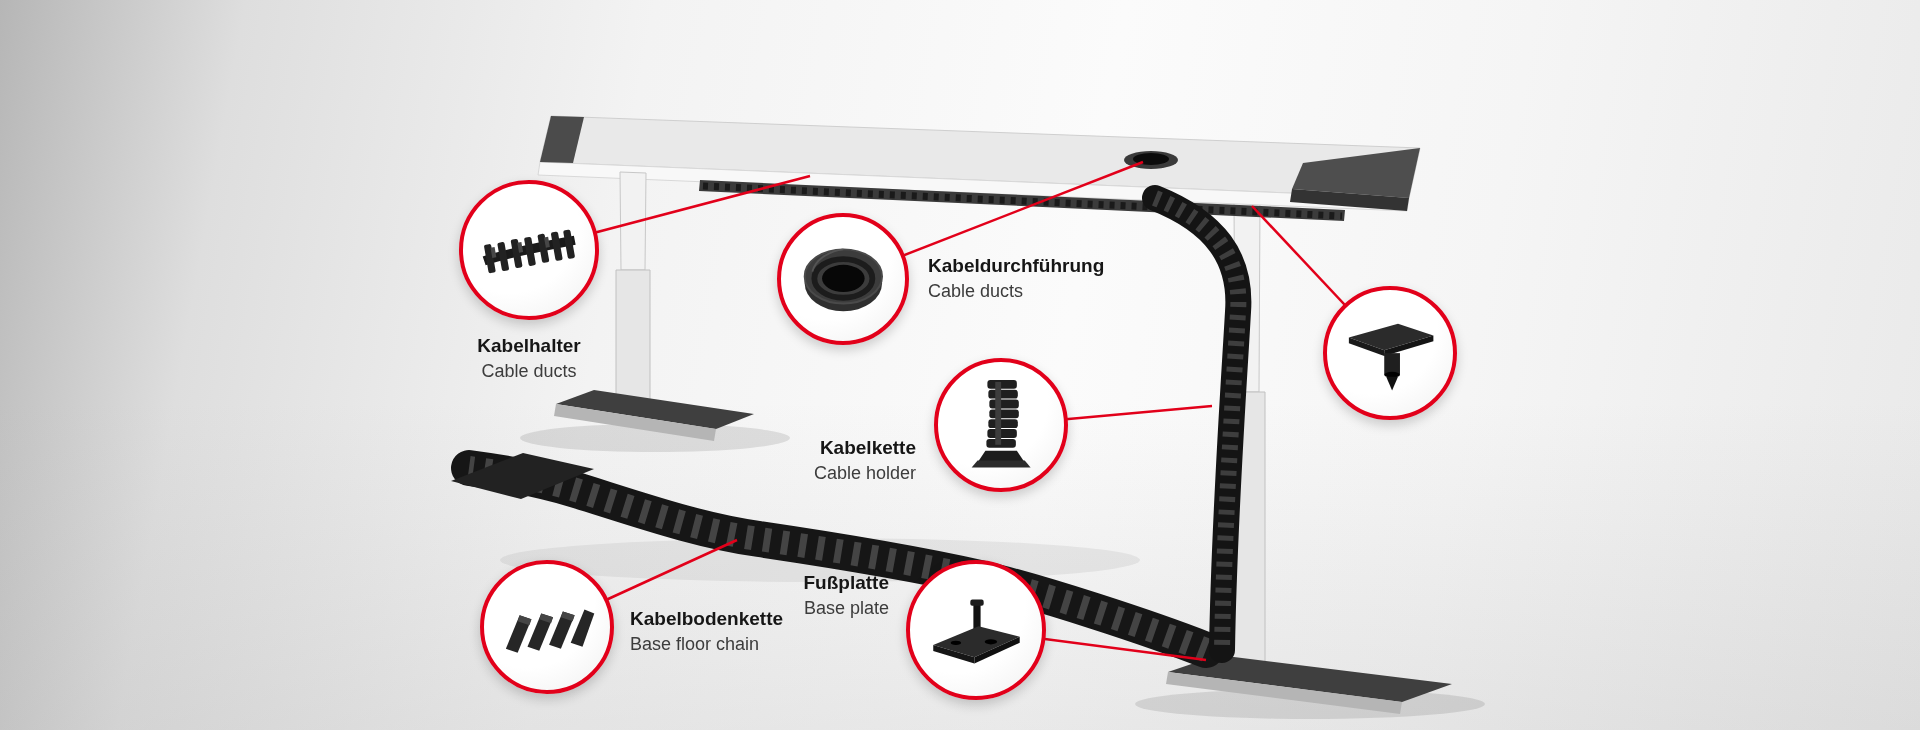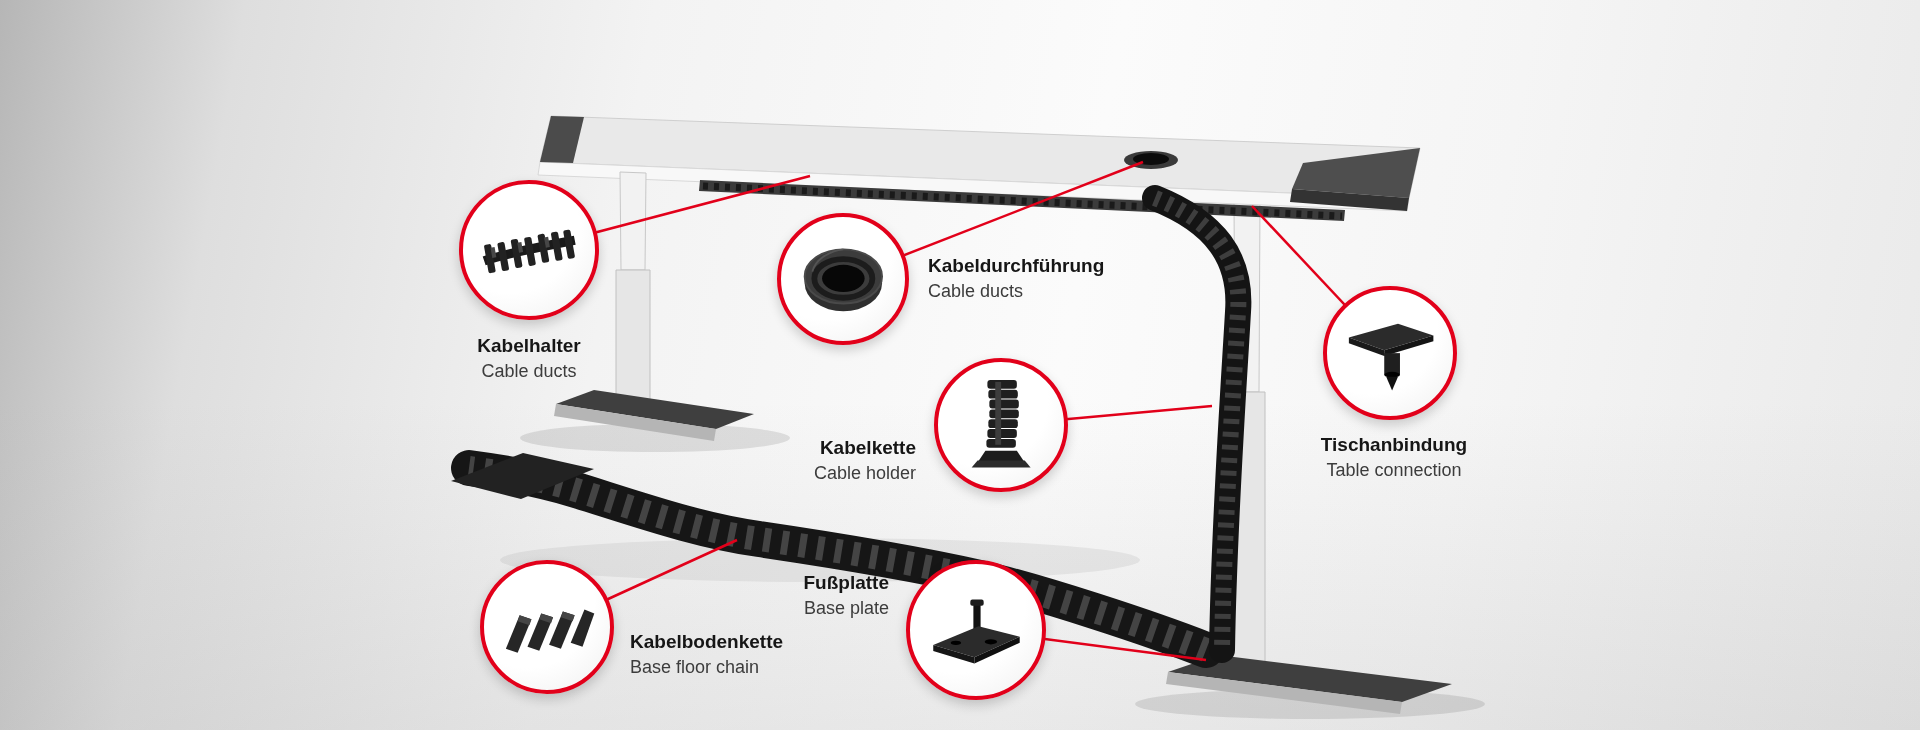--- a/index.html
+++ b/index.html
@@ -201,26 +201,22 @@
   <div class="label align-left" style="left:928px; top:255px; width:300px;">
     <span class="de">Kabeldurchführung</span>
     <span class="en">Cable ducts</span>
   </div>
 
   <div class="label align-right" style="left:716px; top:400px; width:200px;margin-top:37px;">
     <span class="de">Kabelkette</span>
     <span class="en">Cable holder</span>
   </div>
 
-  <div class="label align-center" style="left:1264px; top:434px; width:260px;">
-    <span class="de">Tischanbindung</span>
-    <span class="en">Table connection</span>
-  </div>
-
-  <div class="label align-left" style="left:630px; top:631px; width:280px;">
+
+  <div class="label align-left" style="left:630px; top:608px; width:280px;">
     <span class="de">Kabelbodenkette</span>
     <span class="en">Base floor chain</span>
   </div>
 
   <div class="label align-right" style="left:689px; top:572px; width:200px;">
     <span class="de">Fußplatte</span>
     <span class="en">Base plate</span>
   </div>
 
 </div>

